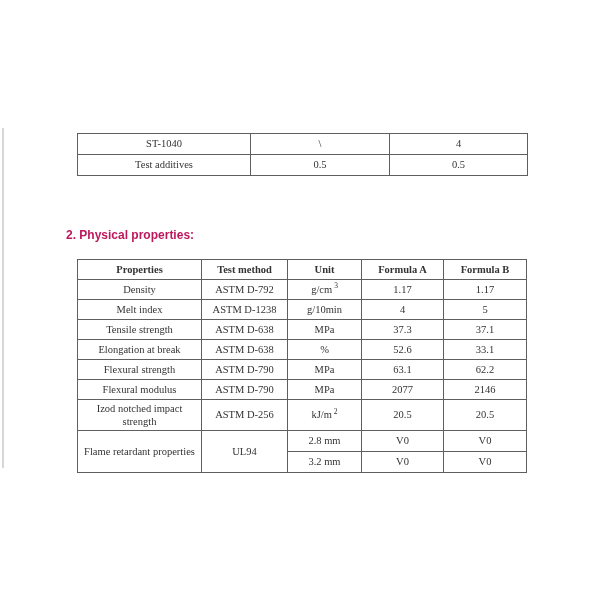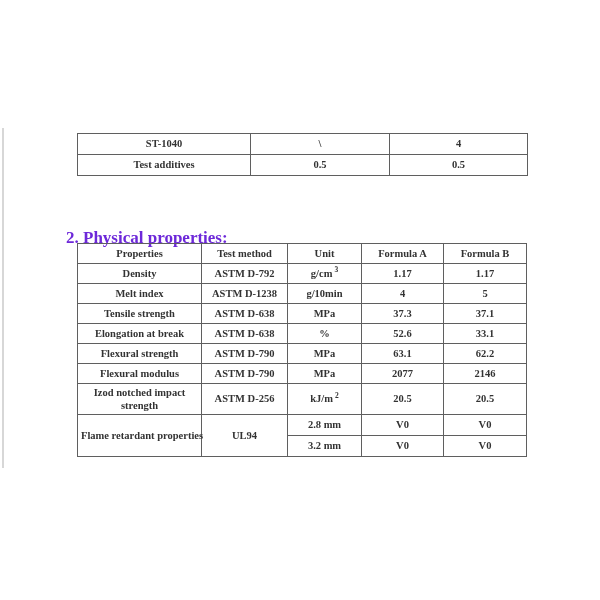--- a/index.html
+++ b/index.html
@@ -31,47 +31,47 @@
     table-layout: fixed;
     font-family: "Liberation Serif", serif;
     font-size: 10.5px;
     color: #333333;
   }
   td, th {
     border: 1px solid #5f5f5f;
     text-align: center;
     vertical-align: middle;
     padding: 0 3px;
-    font-weight: bold;
+    font-weight: normal;
     line-height: 1.25;
   }
   .tbl-composition {
     left: 77px;
     top: 133px;
     width: 450px;
   }
   .tbl-composition tr { height: 21px; }
   .tbl-physical {
     left: 77px;
-    top: 243px;
+    top: 259px;
     width: 449px;
   }
   .tbl-physical tr { height: 20px; }
   .tbl-physical tr.row-tall { height: 31px; }
   .tbl-physical tr.row-flame { height: 21px; }
   .bold { font-weight: bold; }
   .nowrap { white-space: nowrap; }
   .section-heading {
     position: absolute;
     left: 66px;
     top: 228px;
-    font-family: Liberation Serif, serif;
+    font-family: Liberation Sans, sans-serif;
     font-weight: bold;
-    font-size: 17px;
-    color: #6d28d9;
+    font-size: 12px;
+    color: #be185d;
   }
   sup {
     font-size: 7.5px;
     margin-left: 2px;
     line-height: 0;
   }
 </style>
 </head>
 <body>
 

